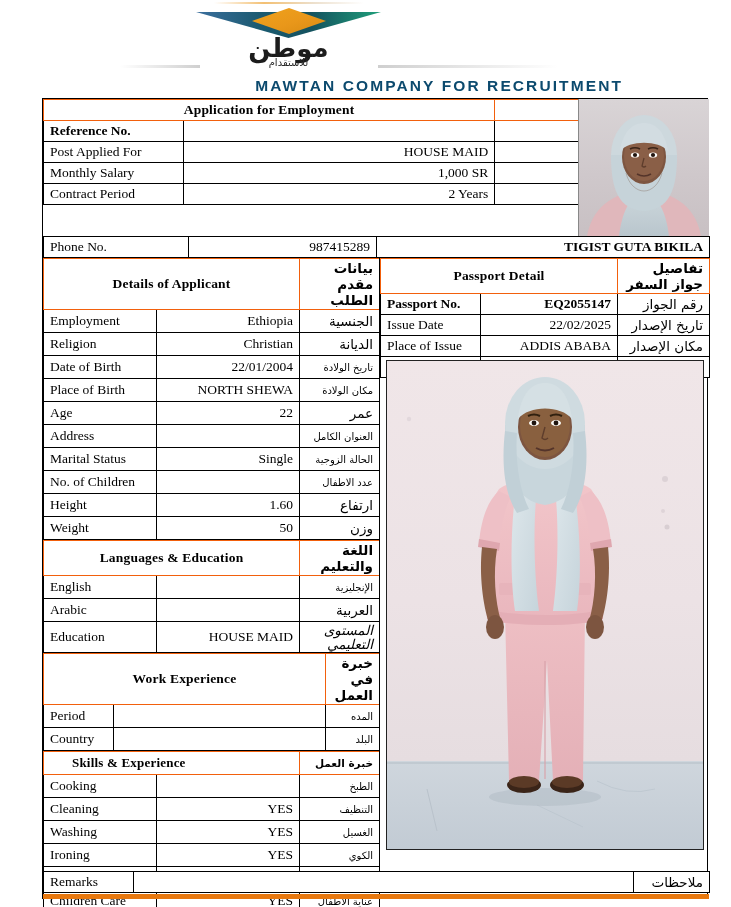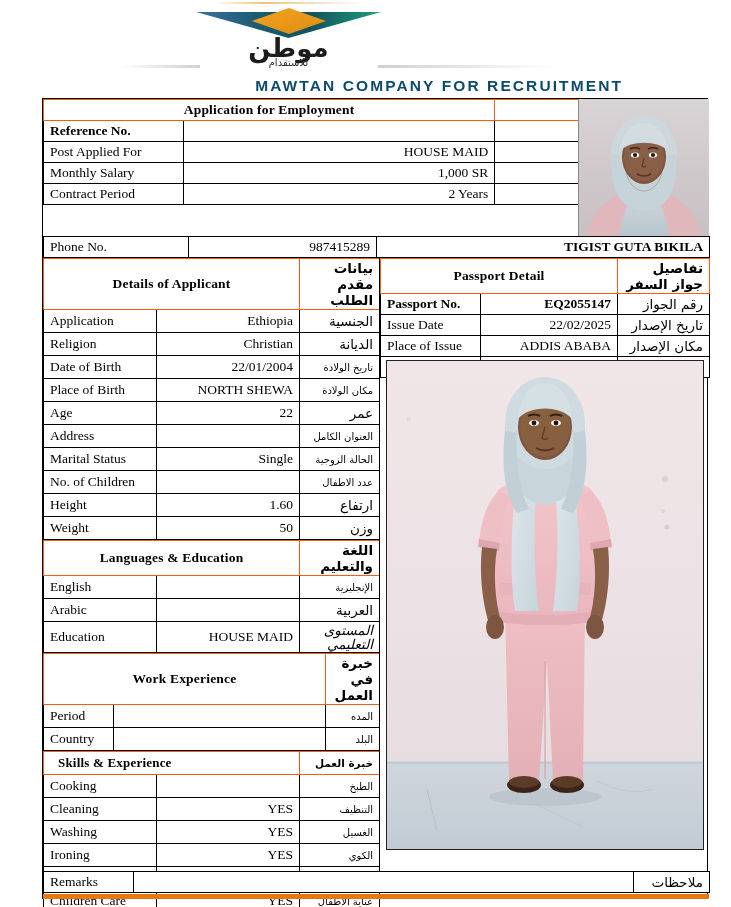--- a/index.html
+++ b/index.html
@@ -380,21 +380,21 @@
               <col style="width:113px">
               <col style="width:143px">
               <col style="width:80px">
             </colgroup>
           <tbody>
             <tr>
               <td class="sechead sechead-en" colspan="2">Details of Applicant</td>
               <td class="sechead sechead-ar">بيانات مقدم الطلب</td>
             </tr>
             <tr>
-              <td class="lbl">Application</td>
+              <td class="lbl">Employment</td>
               <td class="val">Ethiopia</td>
               <td class="ar">الجنسية</td>
             </tr>
             <tr>
               <td class="lbl">Religion</td>
               <td class="val">Christian</td>
               <td class="ar">الديانة</td>
             </tr>
             <tr>
               <td class="lbl">Date of Birth</td>
@@ -493,21 +493,21 @@
         </table>
 
         <table class="grid">
           <colgroup>
               <col style="width:113px">
               <col style="width:143px">
               <col style="width:80px">
             </colgroup>
           <tbody>
             <tr>
-              <td class="sechead sechead-en" colspan="2" style="text-align:left;padding-left:14px;font-size:13px">Skills &amp; Experience</td>
+              <td class="sechead sechead-en" colspan="2" style="text-align:left;padding-left:28px;font-size:13px">Skills &amp; Experience</td>
               <td class="sechead sechead-ar" style="font-size:10.5px">خبرة العمل</td>
             </tr>
             <tr>
               <td class="lbl">Cooking</td>
               <td class="val"></td>
               <td class="ar small">الطبخ</td>
             </tr>
             <tr>
               <td class="lbl">Cleaning</td>
               <td class="val">YES</td>

